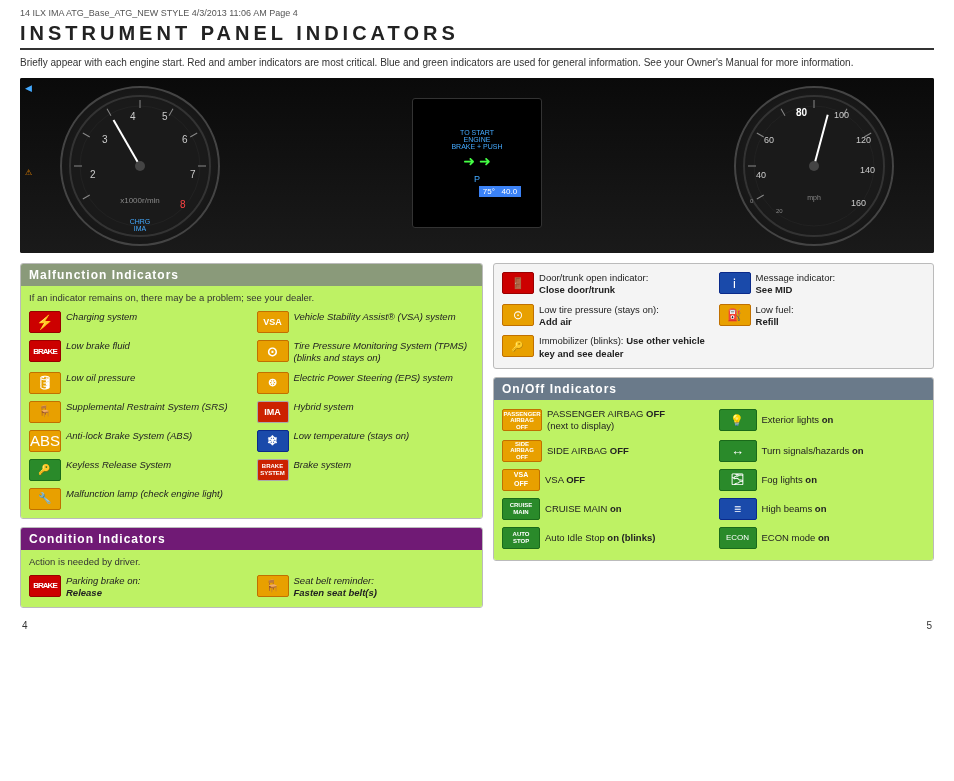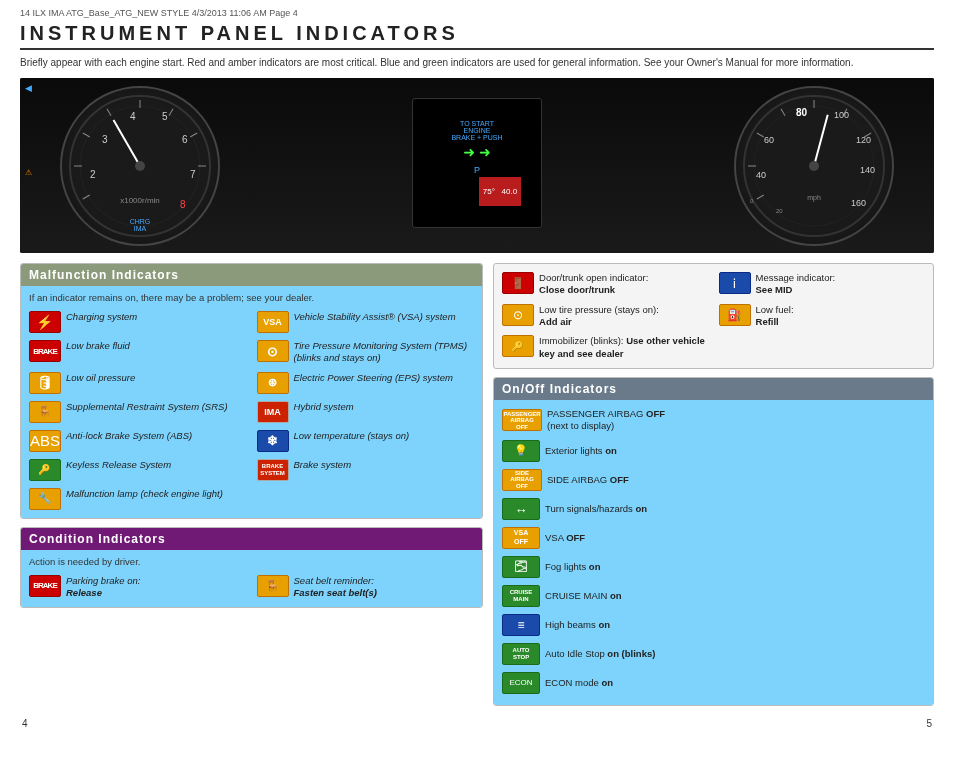--- a/index.html
+++ b/index.html
@@ -92,21 +92,21 @@
     .section-header {
       background: #8a9a7a;
       color: #fff;
       font-size: 12px;
       font-weight: bold;
       letter-spacing: 1px;
       padding: 4px 8px;
     }
     .section-body {
       padding: 6px 8px;
-      background: #7dd3fc;
+      background: #bef264;
     }
     .section-note {
       font-size: 9.5px;
       color: #333;
       margin-bottom: 6px;
     }
     .indicators-grid {
       display: grid;
       grid-template-columns: 1fr 1fr;
       gap: 3px 10px;
@@ -140,21 +140,21 @@
       line-height: 1.3;
       font-style: italic;
     }
     .indicator-text strong { font-weight: bold; }
 
     .on-off-section .section-header {
       background: #6a7a8a;
     }
     .on-off-grid {
       display: grid;
-      grid-template-columns: 1fr;
+      grid-template-columns: 1fr 1fr;
       gap: 3px 10px;
     }
     .on-off-item {
       display: flex;
       align-items: center;
       gap: 5px;
       padding: 2px 0;
     }
     .on-off-icon {
       width: 38px;
@@ -286,21 +286,21 @@
         </svg>
         <div style="position:absolute;bottom:12px;left:50%;transform:translateX(-50%);color:#4af;font-size:7px;text-align:center;">CHRG<br>IMA</div>
       </div>
 
       <div style="position:absolute;left:50%;transform:translateX(-50%);top:20px;width:130px;height:130px;background:#000;border:1px solid #333;border-radius:3px;display:flex;flex-direction:column;align-items:center;justify-content:center;color:#4af;font-size:8px;text-align:center;">
         <div style="color:#4af;font-size:7px;">TO START</div>
         <div style="color:#4af;font-size:7px;">ENGINE</div>
         <div style="color:#4af;font-size:7px;">BRAKE + PUSH</div>
         <div style="color:#4f4;font-size:14px;margin:3px 0;">➜ ➜</div>
         <div style="color:#4af;font-size:9px;margin-top:2px;">P</div>
-        <div style="background:#b91c1c;color:#fff;padding:10px 4px;font-size:8px;margin-top:2px;margin-left:46px;">75° &nbsp; 40.0</div>
+        <div style="background:#3b82f6;color:#fff;padding:1px 4px;font-size:8px;margin-top:2px;margin-left:46px;">75° &nbsp; 40.0</div>
       </div>
 
       <div class="gauge gauge-right">
         <svg width="156" height="156" viewBox="0 0 156 156" style="position:absolute;top:0;left:0;">
           <circle cx="78" cy="78" r="70" fill="none" stroke="#333" stroke-width="2"></circle>
           <circle cx="78" cy="78" r="60" fill="none" stroke="#222" stroke-width="1"></circle>
           <g stroke="#888" stroke-width="1" fill="none">
             <line x1="78" y1="12" x2="78" y2="20" transform="rotate(-120 78 78)"></line>
             <line x1="78" y1="12" x2="78" y2="20" transform="rotate(-90 78 78)"></line>
             <line x1="78" y1="12" x2="78" y2="20" transform="rotate(-60 78 78)"></line>

